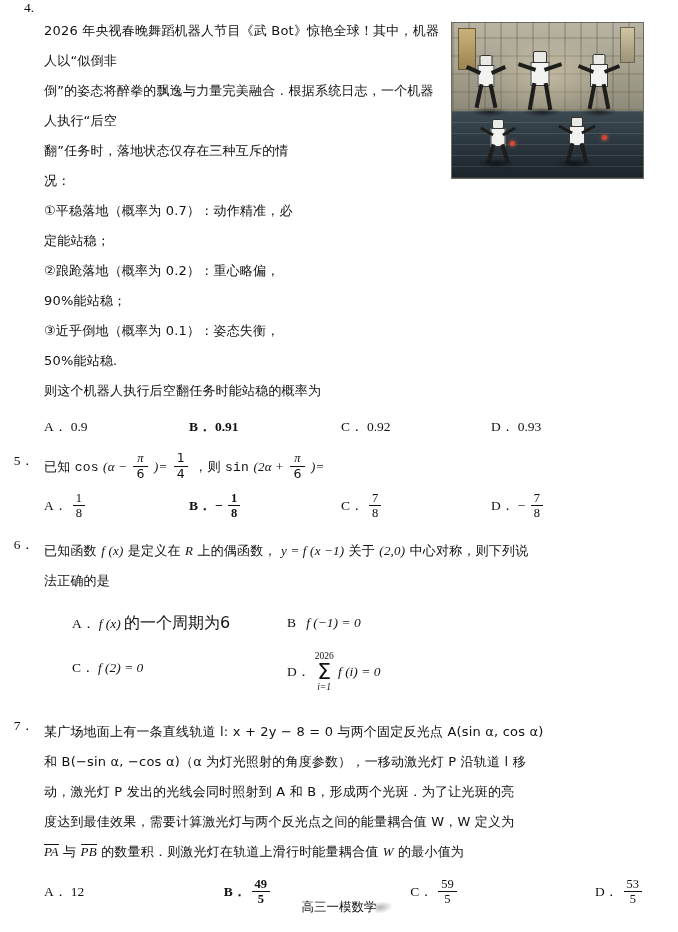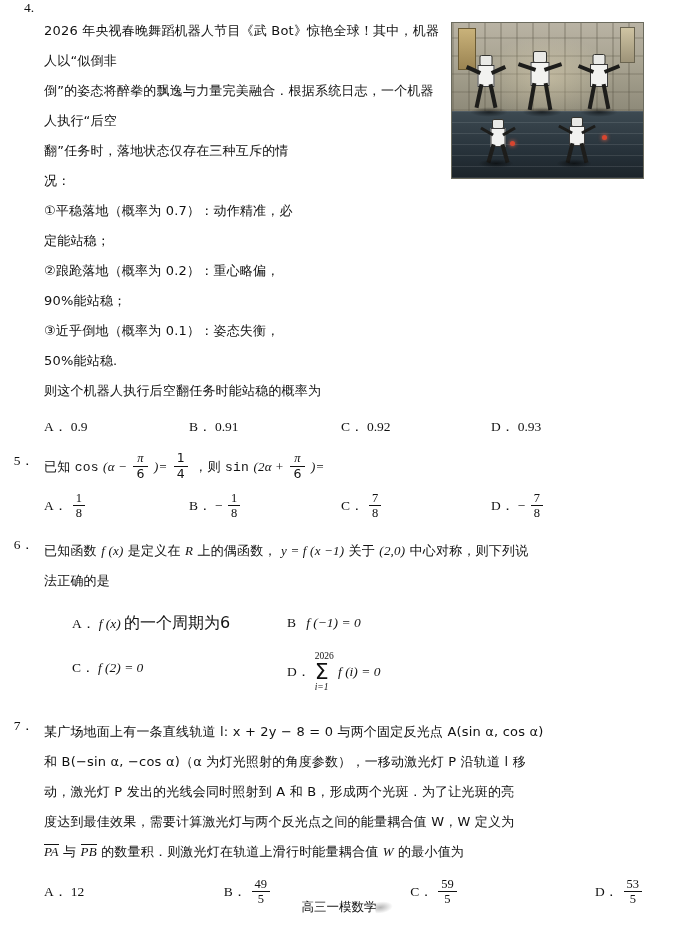--- a/index.html
+++ b/index.html
@@ -27,21 +27,21 @@
     line-height:30px;
     letter-spacing:0.2px;
   }
   .line.cn { font-family:"DejaVu Sans", sans-serif; font-size:13px; }
 
   
   .opts { display:flex; margin-top:4px; }
   .opt { font-size:13.5px; line-height:30px; }
   .opt .lab { font-family:"Liberation Serif", serif; }
   .optsA .opt:nth-child(1) { width:145px; }
-  .optsA .opt:nth-child(2) { width:152px; }
+  .optsA .opt:nth-child(2) { width:152px;font-weight:bold; }
   .optsA .opt:nth-child(3) { width:150px; }
 
   .math { font-family:"Liberation Serif", serif; font-style:italic; }
   .mathup { font-family:Liberation Mono, monospace; font-style:normal; }
 
   
   .frac {
     display:inline-block;
     vertical-align:middle;
     text-align:center;
@@ -51,21 +51,21 @@
     position:relative;
     top:-1px;
   }
   .frac .num { display:block; padding:0 3px; }
   .frac .den { display:block; border-top:1px solid #111; padding:0 3px; }
 
   
   .sum {
     display:inline-block;
     vertical-align:middle;
-    text-align:left;
+    text-align:center;
     line-height:1;
     font-size:11px;
     position:relative;
     top:-1px;
     margin:0 1px;
   }
   .sum .top { display:block; font-size:9.5px; }
   .sum .sig { display:block; font-size:22px; line-height:0.95; font-family:"DejaVu Sans", sans-serif; }
   .sum .bot { display:block; font-size:9.5px; }
 

